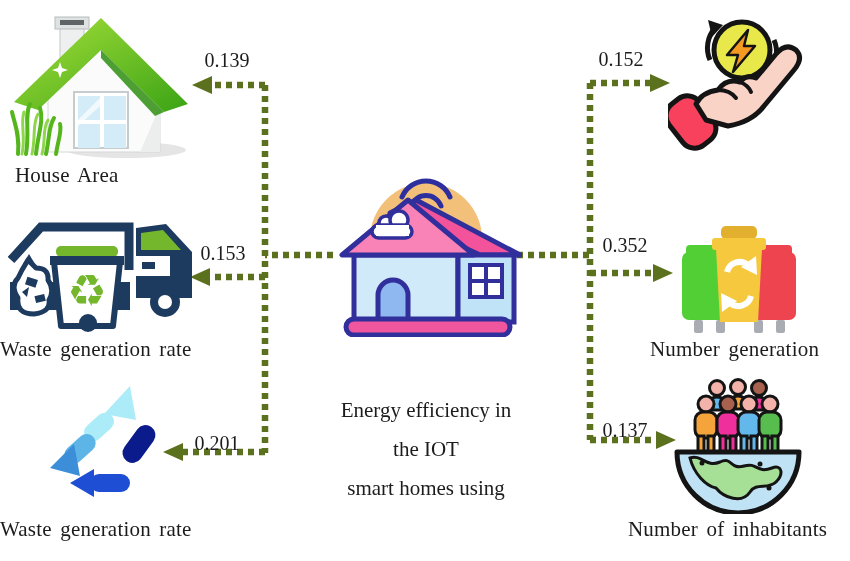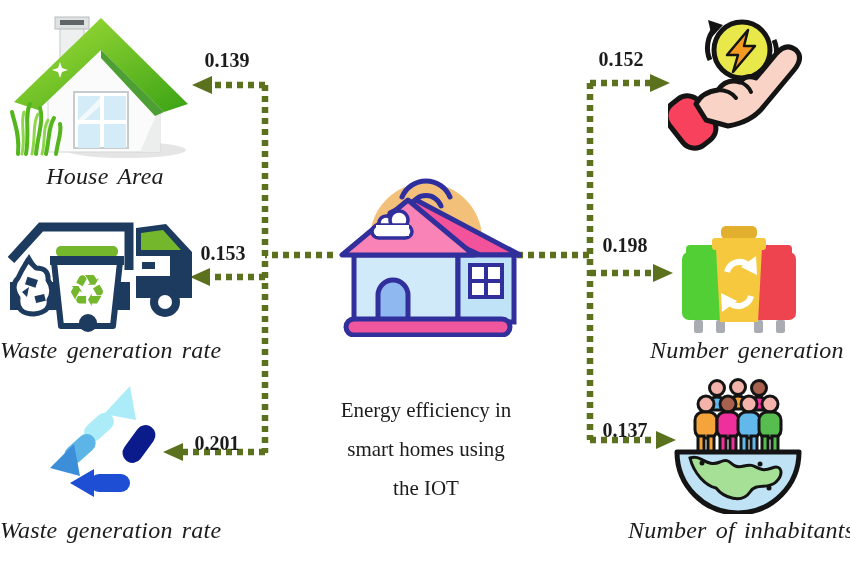--- a/index.html
+++ b/index.html
@@ -3,22 +3,22 @@
 <meta charset="utf-8">
 <style>
   html,body{margin:0;padding:0;background:#fff;}
   .stage{
     position:relative;width:850px;height:561px;background:#ffffff;overflow:hidden;
     font-family:"Liberation Serif","DejaVu Serif",serif;color:#1c1c1c;
   }
   .stage svg{display:block;}
   .conn{position:absolute;left:0;top:0;z-index:1;}
   .icon{position:absolute;z-index:2;}
-  .lbl{position:absolute;z-index:3;text-align:center;font-size:24px;letter-spacing:.2px;word-spacing:3px;white-space:nowrap;font-style:italic;}
-  .wgt{position:absolute;z-index:3;text-align:center;font-size:20px;width:70px;font-weight:bold;}
+  .lbl{position:absolute;z-index:3;text-align:left;font-size:21px;letter-spacing:.2px;word-spacing:3px;white-space:nowrap;}
+  .wgt{position:absolute;z-index:3;text-align:center;font-size:20px;width:70px;}
   .title{position:absolute;z-index:3;left:323px;top:351px;width:206px;text-align:center;font-size:21px;line-height:39px;margin-top:40px;}
   
   .lbl-house{left:15px;top:163px;width:180px;}
   .lbl-truck{left:0px;top:337px;width:206px;}
   .lbl-recycle{left:0px;top:517px;width:206px;}
   .lbl-energy{left:660px;top:155px;width:175px;}
   .lbl-bins{left:650px;top:337px;width:175px;}
   .lbl-globe{left:628px;top:517px;width:221px;}
   .wgt-139{left:192px;top:49px;}
   .wgt-174{left:188px;top:242px;}
@@ -247,30 +247,30 @@
     </g>
     <path d="M5,78 A61,61 0 0 0 127,78 Z" fill="#bfe3f4" stroke="#141414" stroke-width="5" stroke-linejoin="round"></path>
     <path d="M18,84 C30,80 34,94 48,88 C60,82 58,96 72,92 C86,88 84,100 100,94 C110,90 112,100 104,108 C96,116 84,108 78,118 C70,130 52,124 44,114 C34,112 22,100 18,84 Z" fill="#a5e096" stroke="#141414" stroke-width="3"></path>
     <circle cx="30" cy="89" r="2.5" fill="#141414"></circle>
     <circle cx="88" cy="90" r="2.5" fill="#141414"></circle>
     <circle cx="97" cy="114" r="2.5" fill="#141414"></circle>
   </svg>
 
   <div class="title">
     <div>Energy efficiency in</div>
+    <div>the IOT</div>
     <div>smart homes using</div>
-    <div>the IOT</div>
   </div>
 
   <div class="lbl lbl-house">House Area</div>
   <div class="lbl lbl-truck">Waste generation rate</div>
   <div class="lbl lbl-recycle">Waste generation rate</div>
   <div class="lbl lbl-bins">Number generation</div>
   <div class="lbl lbl-globe">Number of inhabitants</div>
 
   <div class="wgt wgt-139">0.139</div>
   <div class="wgt wgt-174">0.153</div>
   <div class="wgt wgt-201">0.201</div>
   <div class="wgt wgt-152">0.152</div>
-  <div class="wgt wgt-198">0.198</div>
+  <div class="wgt wgt-198">0.352</div>
   <div class="wgt wgt-137">0.137</div>
 
 </div>
 
 </body></html>

